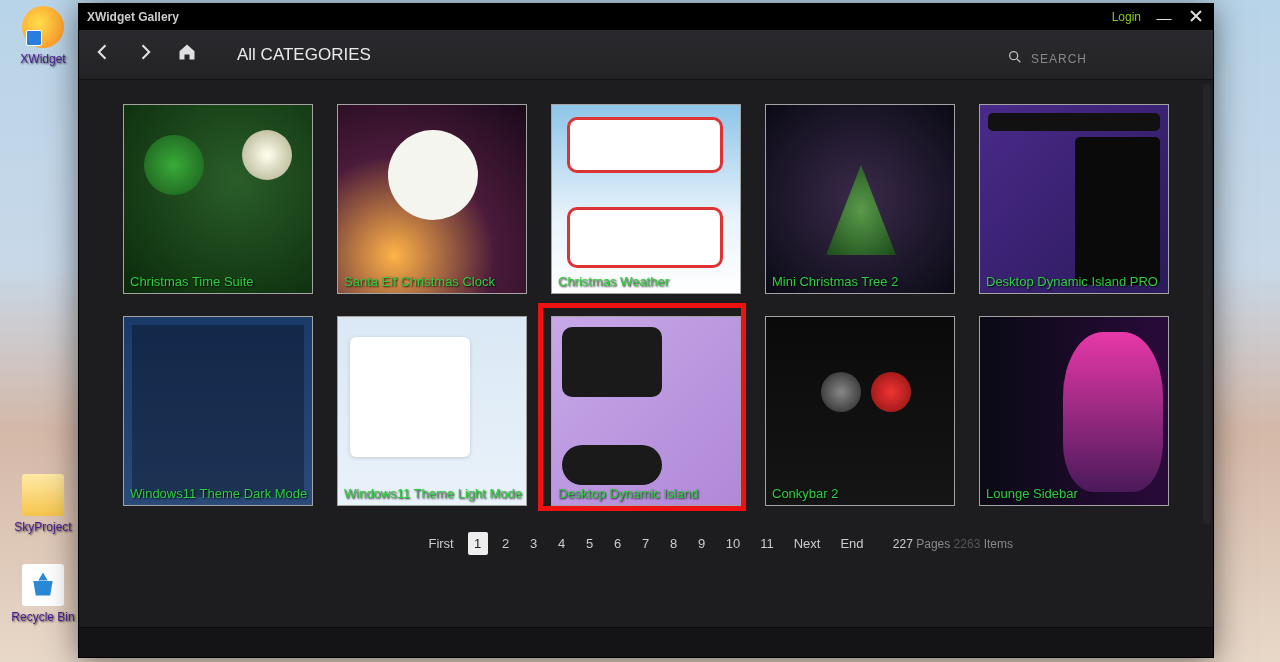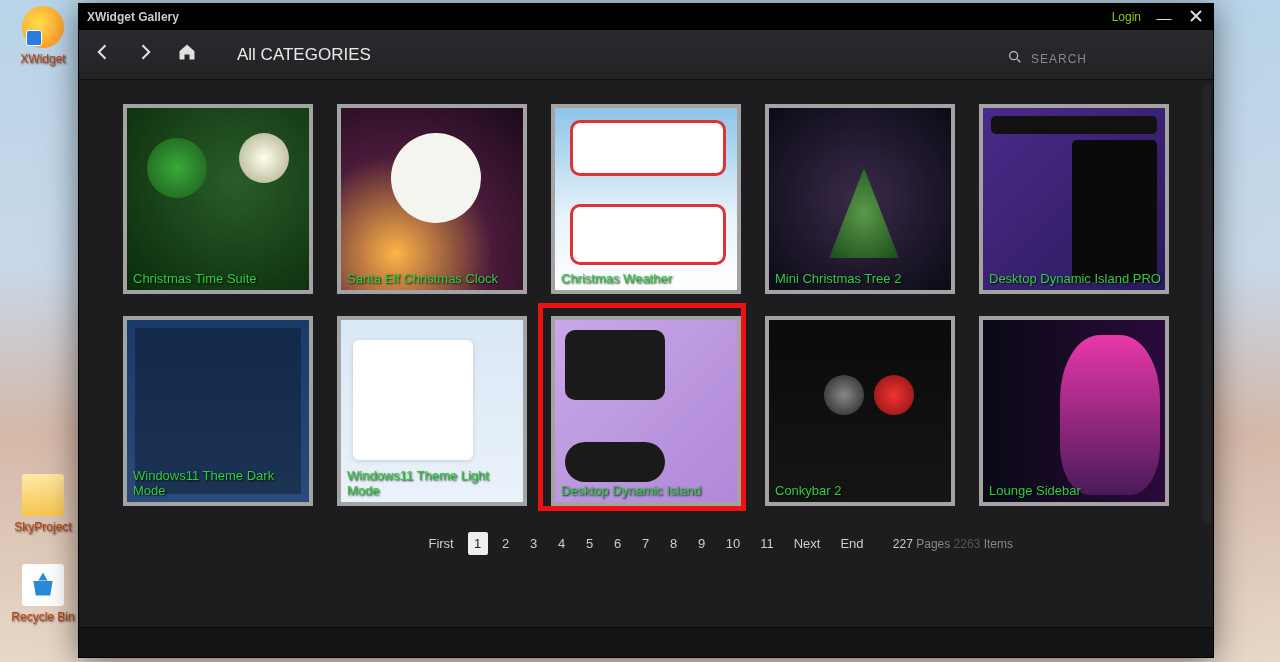--- a/index.html
+++ b/index.html
@@ -12,21 +12,21 @@
       position: relative;
     }
     
     .desktop {
       position: absolute; inset: 0;
     }
     .desktop-icon {
       position: absolute;
       width: 70px;
       text-align: center;
-      color: #c2410c;
+      color: #4c1d95;
       font-size: 12px;
       text-shadow: 1px 1px 2px rgba(0,0,0,0.7);
       cursor: pointer;
     }
     .desktop-icon .ic { width: 42px; height: 42px; margin: 0 auto 4px auto; display:flex; align-items:center; justify-content:center;}
     .folder-ic { background: linear-gradient(#ffe9a6,#f6c54d); border-radius:3px; }
     .bin-ic { background:#fff; border-radius:3px; display:flex;align-items:center;justify-content:center;}
     .xwidget-ic { background: radial-gradient(circle at 40% 40%, #ffde4d,#ff8a1f); border-radius:50%; position:relative;}
     .xwidget-ic::after{content:"";position:absolute;left:4px;bottom:2px;width:14px;height:14px;background:#2a7de1;border:1px solid #fff;border-radius:2px;}
     
@@ -74,21 +74,21 @@
     }
     .grid{
       display:grid;
       grid-template-columns: repeat(5, 190px);
       gap: 22px 24px;
       justify-content:center;
     }
     .card{
       width:190px; height:190px;
       background:#2a2a33;
-      border:4px solid #a3a3a3;
+      border:1px solid #a3a3a3;
       position:relative;
       cursor:pointer;
       overflow:hidden;
     }
     .card .thumb{position:absolute;inset:0;}
     .card .label{
       position:absolute; left:6px; bottom:4px;
       color:#2ecc40; font-size:13px;
       text-shadow:1px 1px 2px rgba(0,0,0,0.9);
       z-index:5;

